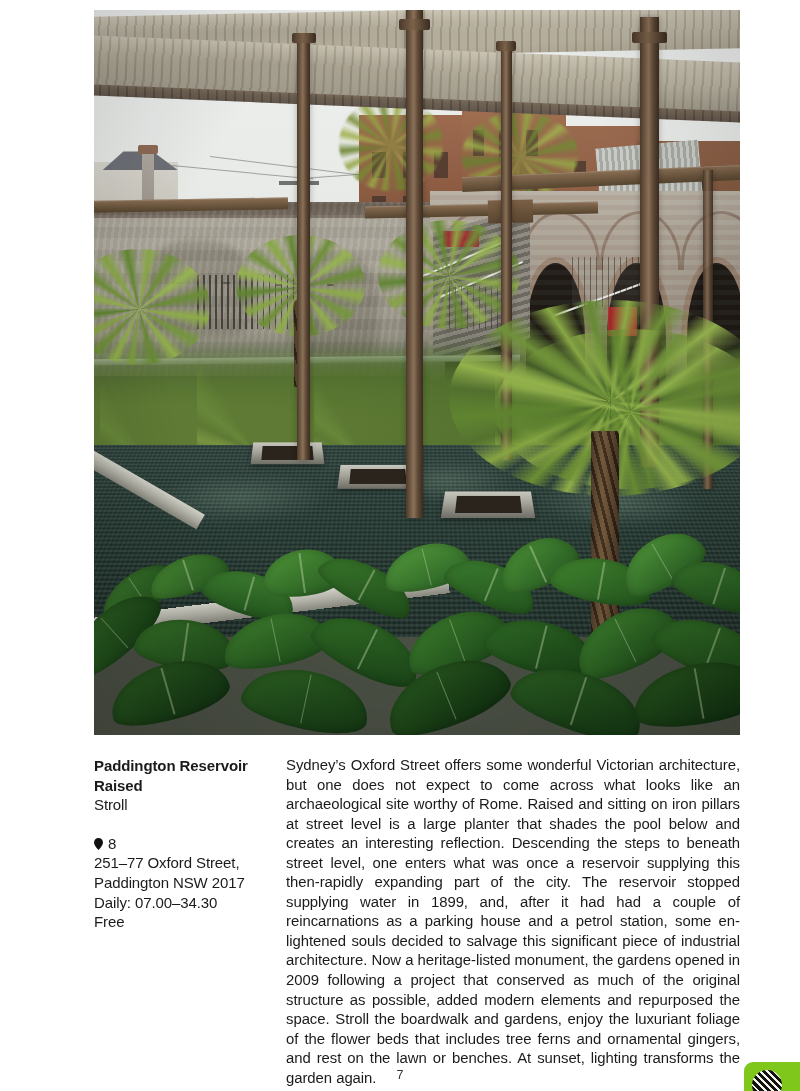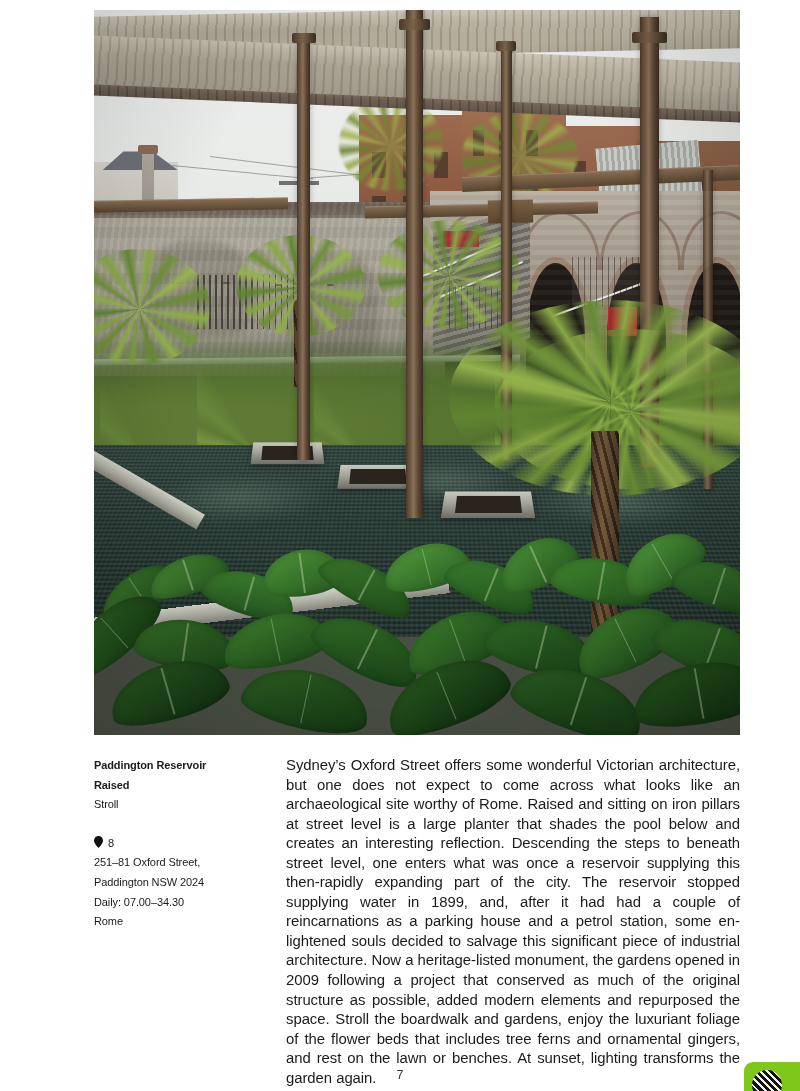--- a/index.html
+++ b/index.html
@@ -367,21 +367,21 @@
     position: absolute;
     left: 94px;
     top: 756px;
     width: 646px;
     display: flex;
     gap: 20px;
   }
   .meta-col {
     width: 172px;
     flex: 0 0 172px;
-    font-size: 11px;
+    font-size: 15px;
     line-height: 19.6px;
     color: #1b1b1b;
     letter-spacing: -0.1px;
   }
   .meta-title {
     font-weight: 700;
   }
   .meta-city { font-weight: 400; }
   .meta-gap { height: 19px; }
   .pin-row {
@@ -623,24 +623,24 @@
 
     <div class="pin-row">
       <span class="pin-icon">
         <svg width="9" height="12" viewBox="0 0 9 12" xmlns="http://www.w3.org/2000/svg">
           <path d="M4.5 0C2.02 0 0 2.02 0 4.5C0 7.9 4.5 12 4.5 12C4.5 12 9 7.9 9 4.5C9 2.02 6.98 0 4.5 0Z" fill="#111111"></path>
         </svg>
       </span>
       <span>8</span>
     </div>
 
-    <div class="meta-line">251–81 Oxford Street,</div>
-    <div class="meta-line">Paddington NSW 2024</div>
+    <div class="meta-line">251–77 Oxford Street,</div>
+    <div class="meta-line">Paddington NSW 2017</div>
     <div class="meta-line">Daily: 07.00–34.30</div>
-    <div class="meta-line">Rome</div>
+    <div class="meta-line">Free</div>
   </div>
 
   <div class="body-col">
     <p>Sydney’s Oxford Street offers some wonderful Victorian archi­tecture, but one does not expect to come across what looks like an archaeological site worthy of Rome. Raised and sitting on iron pillars at street level is a large planter that shades the pool below and creates an interesting reflection. Descending the steps to beneath street level, one enters what was once a reservoir sup­plying this then-rapidly expanding part of the city. The reservoir stopped supplying water in 1899, and, after it had had a couple of reincarnations as a parking house and a petrol station, some en­lightened souls decided to salvage this significant piece of indus­trial architecture. Now a heritage-listed monument, the gardens opened in 2009 following a project that conserved as much of the original structure as possible, added modern elements and repurposed the space. Stroll the boardwalk and gardens, enjoy the luxuriant foliage of the flower beds that includes tree ferns and ornamental gingers, and rest on the lawn or benches. At sun­set, lighting transforms the garden again.</p>
   </div>
 </div>
 
 <div class="page-number">7</div>
 
 <div class="corner-badge">

